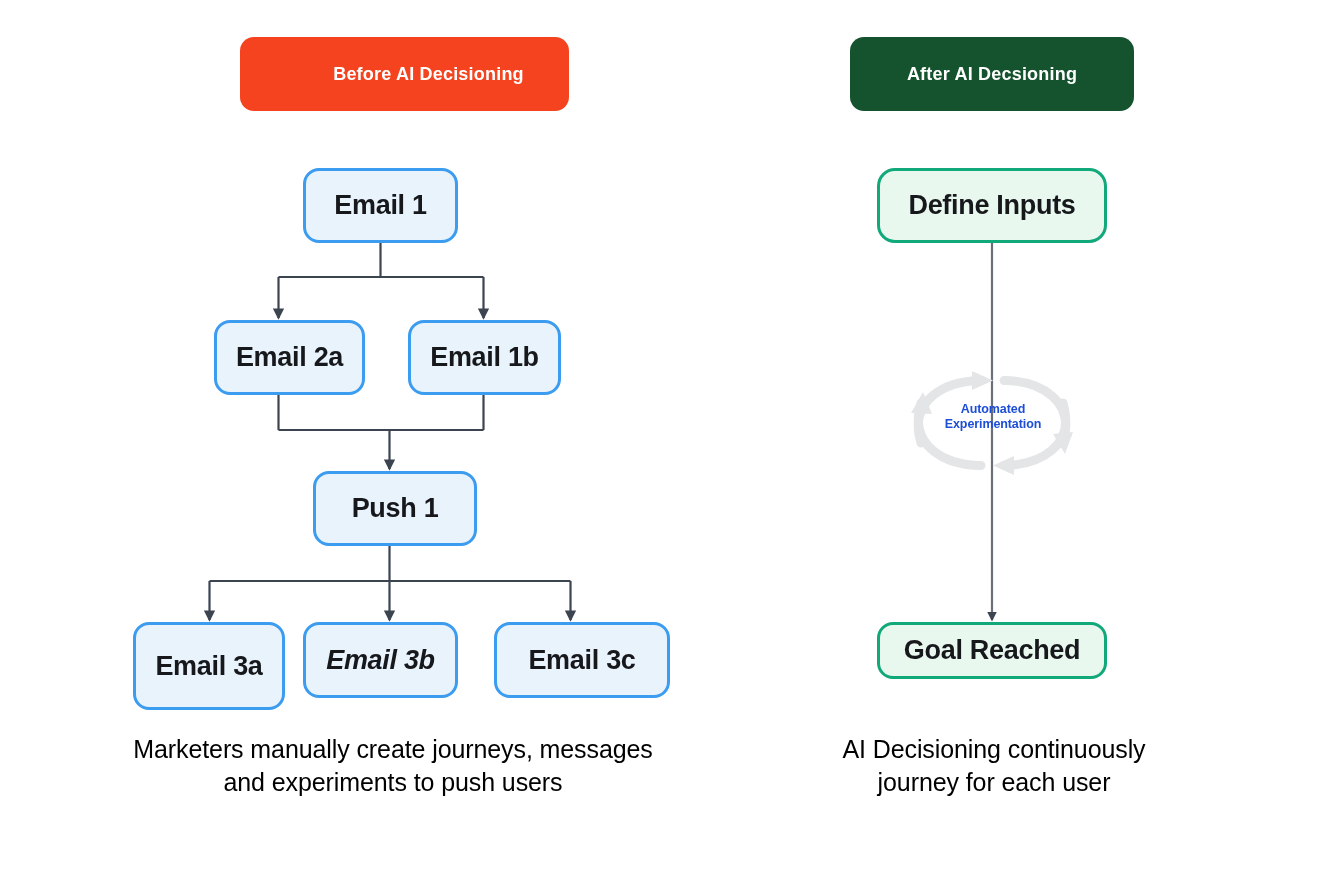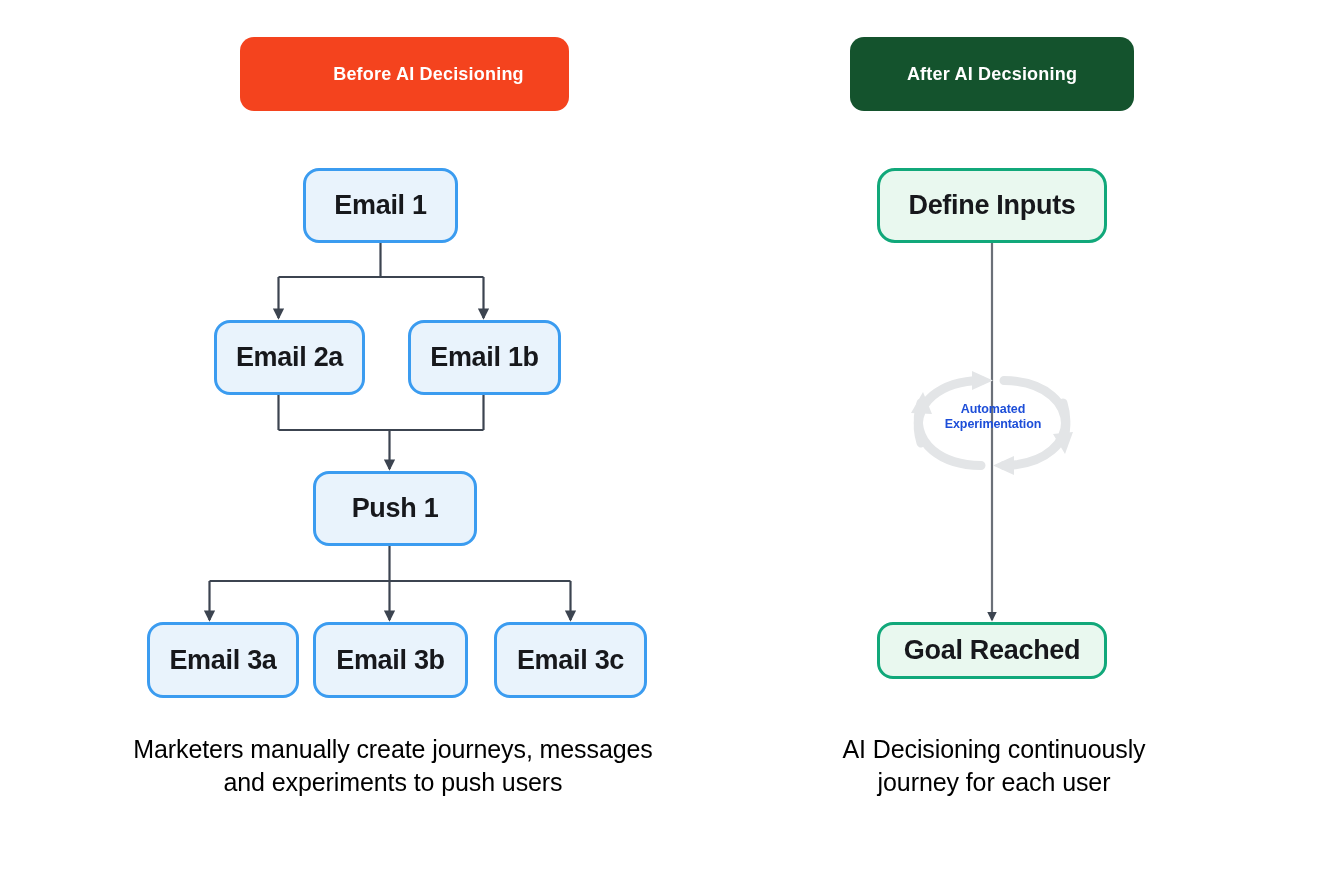--- a/index.html
+++ b/index.html
@@ -73,23 +73,23 @@
   .node.green {
     background: #e9f8ef;
     border: 3px solid #11a87a;
   }
 
   
   #node-email1   { left: 303px; top: 168px; width: 155px; height: 75px; }
   #node-email2a  { left: 214px; top: 320px; width: 151px; height: 75px; }
   #node-email2b  { left: 408px; top: 320px; width: 153px; height: 75px; }
   #node-push1    { left: 313px; top: 471px; width: 164px; height: 75px; }
-  #node-email3a  { left: 147px; top: 622px; width: 152px; height: 76px; }
-  #node-email3b  { left: 313px; top: 622px; width: 155px; height: 76px; }
-  #node-email3c  { left: 494px; top: 622px; width: 153px; height: 76px; }
+  #node-email3a  { left: 133px; top: 622px; width: 152px; height: 88px; }
+  #node-email3b  { left: 303px; top: 622px; width: 155px; height: 76px; font-style: italic; }
+  #node-email3c  { left: 494px; top: 622px; width: 176px; height: 76px; }
 
   
   #node-define   { left: 877px; top: 168px; width: 230px; height: 75px; border-radius: 18px; }
   #node-goal     { left: 877px; top: 622px; width: 230px; height: 57px; }
 
   
   .connectors {
     position: absolute;
     left: 0;
     top: 0;

